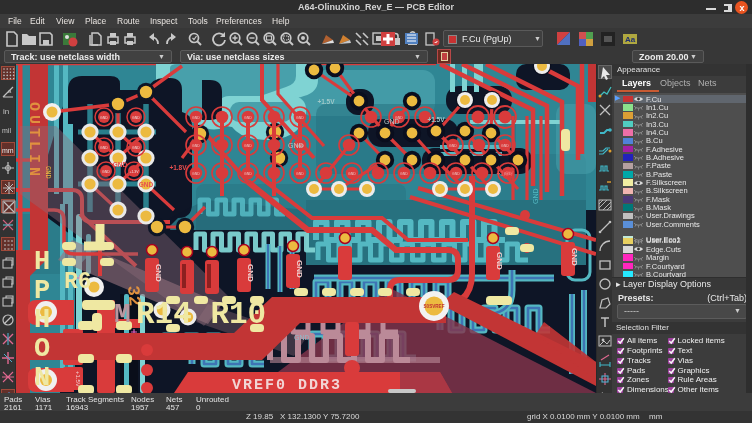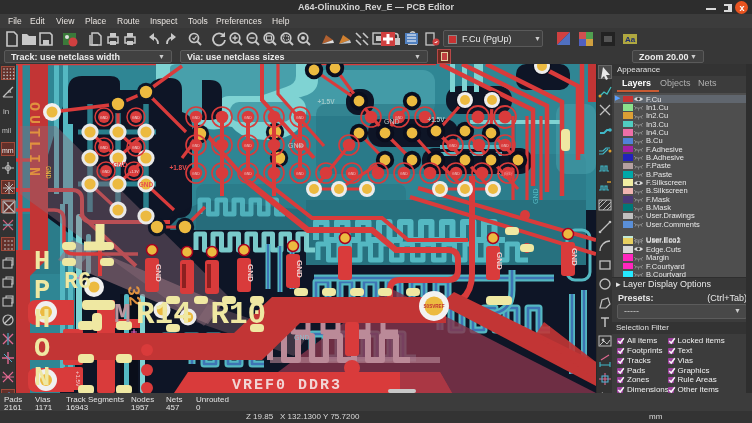--- a/index.html
+++ b/index.html
@@ -1086,13 +1086,14 @@
 <div class="abs" style="left:4px;top:3px;line-height:7.5px;">Pads<br>2161</div>
 <div class="abs" style="left:35px;top:3px;line-height:7.5px;">Vias<br>1171</div>
 <div class="abs" style="left:66px;top:3px;line-height:7.5px;">Track Segments<br>16943</div>
 <div class="abs" style="left:131px;top:3px;line-height:7.5px;">Nodes<br>1957</div>
 <div class="abs" style="left:166px;top:3px;line-height:7.5px;">Nets<br>457</div>
 <div class="abs" style="left:196px;top:3px;line-height:7.5px;">Unrouted<br>0</div>
 </div>
 <div class="abs" style="left:0;top:411px;width:752px;height:12px;background:#333333;color:#dadada;font-size:8px;">
 <span class="abs" style="left:246px;line-height:12px;">Z 19.85</span>
 <span class="abs" style="left:280px;line-height:12px;">X 132.1300 Y 75.7200</span>
+<span class="abs" style="left:527px;line-height:12px;">grid X 0.0100 mm Y 0.0100 mm</span>
 <span class="abs" style="left:649px;line-height:12px;">mm</span>
 </div>
 </body></html>

